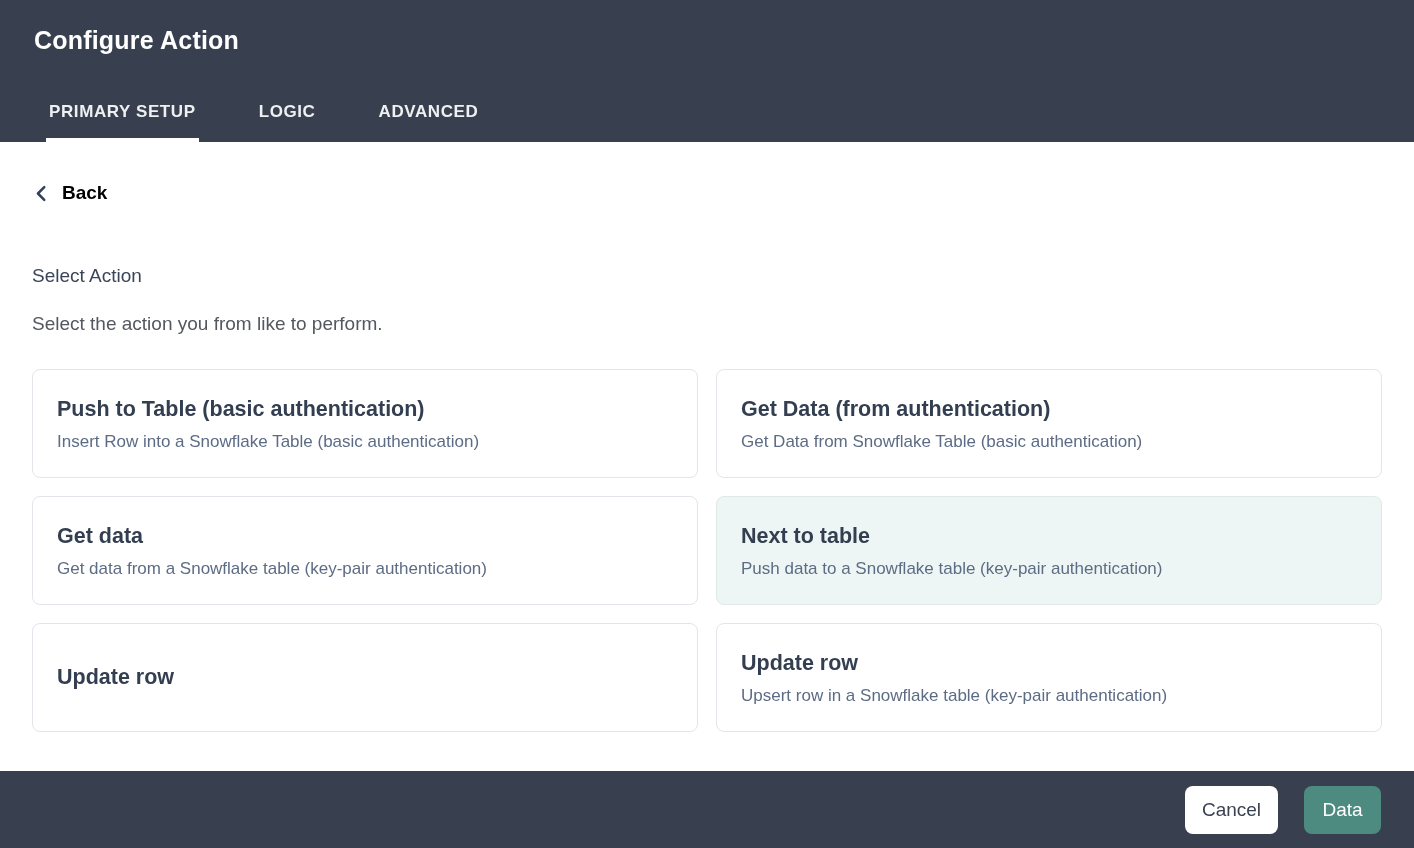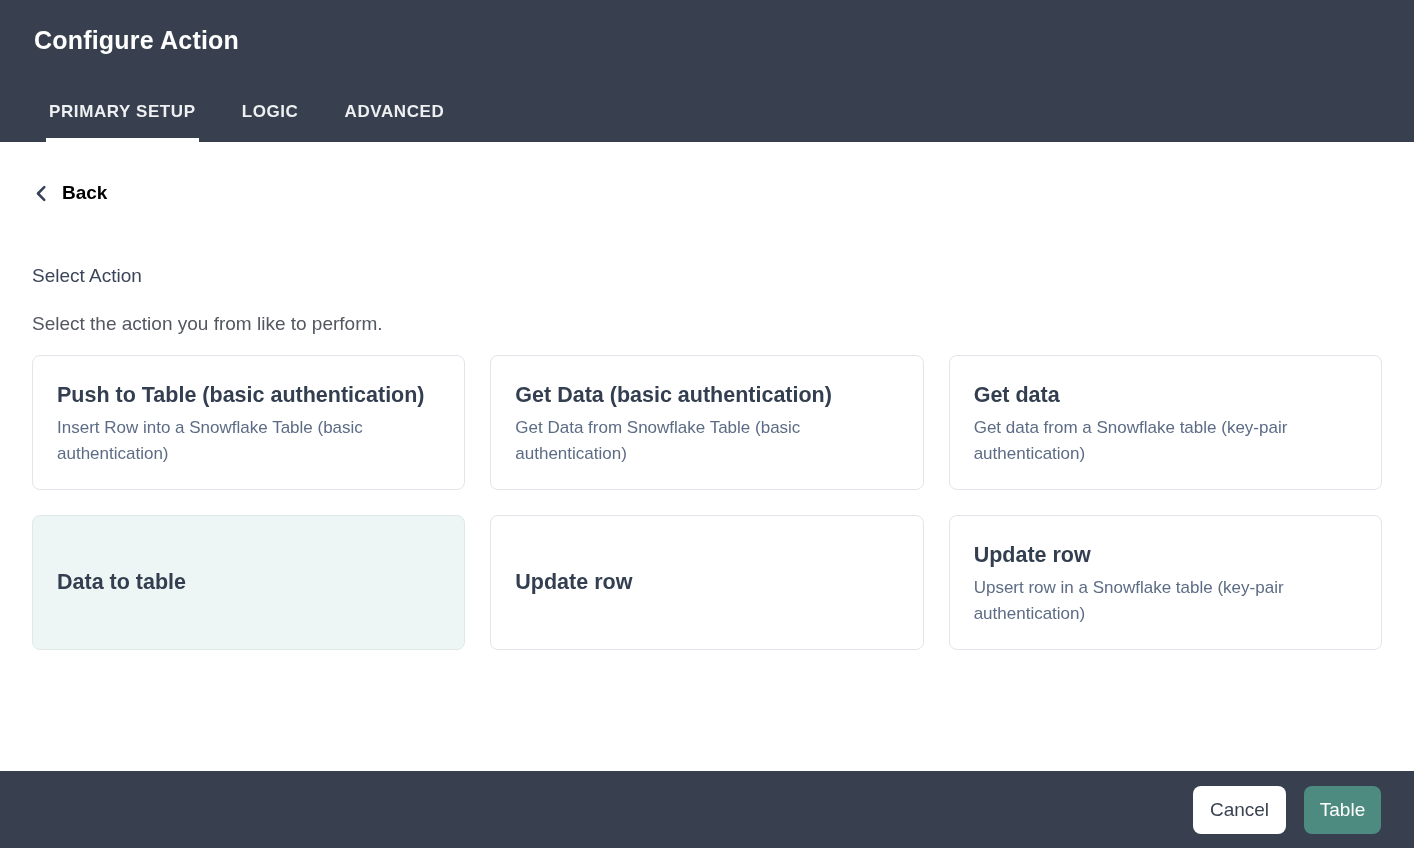--- a/index.html
+++ b/index.html
@@ -24,20 +24,21 @@
     font-size: 25px;
     font-weight: 700;
     letter-spacing: 0.2px;
     padding: 26px 12px 0 34px;
   }
   .tabs {
     position: absolute;
     bottom: 0;
     left: 46px;
     display: flex;
+    gap: 17px;
   }
   .tab {
     color: #eef0f2;
     font-size: 17px;
     font-weight: 600;
     letter-spacing: 0.6px;
     padding: 0 3px 20px 3px;
     margin-right: 40px;
     cursor: pointer;
     position: relative;
@@ -81,24 +82,24 @@
     font-size: 19px;
     font-weight: 500;
     color: #3b4559;
   }
   .page-subtitle {
     margin-top: 26px;
     font-size: 19px;
     color: #53575f;
   }
   .card-grid {
-    margin-top: 20px;
+    margin-top: 34px;
     display: grid;
-    grid-template-columns: repeat(3, 1fr);
-    gap: 25px;
+    grid-template-columns: repeat(2, 1fr);
+    gap: 18px;
   }
   .action-card {
     border: 1px solid #e2e5e9;
     border-radius: 8px;
     background: #ffffff;
     padding: 22px 24px 22px 24px;
     cursor: pointer;
     text-align: left;
     font-family: inherit;
   }
@@ -121,21 +122,21 @@
 
   
   .footer {
     background: #38404f;
     height: 77px;
     flex: 0 0 auto;
     display: flex;
     align-items: center;
     justify-content: flex-end;
     padding-right: 33px;
-    gap: 18px;
+    gap: 26px;
   }
   .btn {
     height: 48px;
     border-radius: 8px;
     font-size: 19px;
     font-family: inherit;
     cursor: pointer;
     border: none;
     display: inline-flex;
     align-items: center;
@@ -176,36 +177,37 @@
 
   <h2 class="page-heading">Select Action</h2>
   <p class="page-subtitle">Select the action you from like to perform.</p>
 
   <div class="card-grid">
     <button class="action-card">
       <div class="card-title">Push to Table (basic authentication)</div>
       <div class="card-desc">Insert Row into a Snowflake Table (basic authentication)</div>
     </button>
     <button class="action-card">
-      <div class="card-title">Get Data (basic authentication)</div>
+      <div class="card-title">Get Data (from authentication)</div>
       <div class="card-desc">Get Data from Snowflake Table (basic authentication)</div>
     </button>
     <button class="action-card">
       <div class="card-title">Get data</div>
       <div class="card-desc">Get data from a Snowflake table (key-pair authentication)</div>
     </button>
     <button class="action-card selected">
-      <div class="card-title">Data to table</div>
+      <div class="card-title">Next to table</div>
+      <div class="card-desc">Push data to a Snowflake table (key-pair authentication)</div>
     </button>
     <button class="action-card">
       <div class="card-title">Update row</div>
     </button>
     <button class="action-card">
       <div class="card-title">Update row</div>
       <div class="card-desc">Upsert row in a Snowflake table (key-pair authentication)</div>
     </button>
   </div>
 </main>
 
 <footer class="footer">
   <button class="btn btn-cancel">Cancel</button>
-  <button class="btn btn-next">Table</button>
+  <button class="btn btn-next">Data</button>
 </footer>
 
 </body></html>

